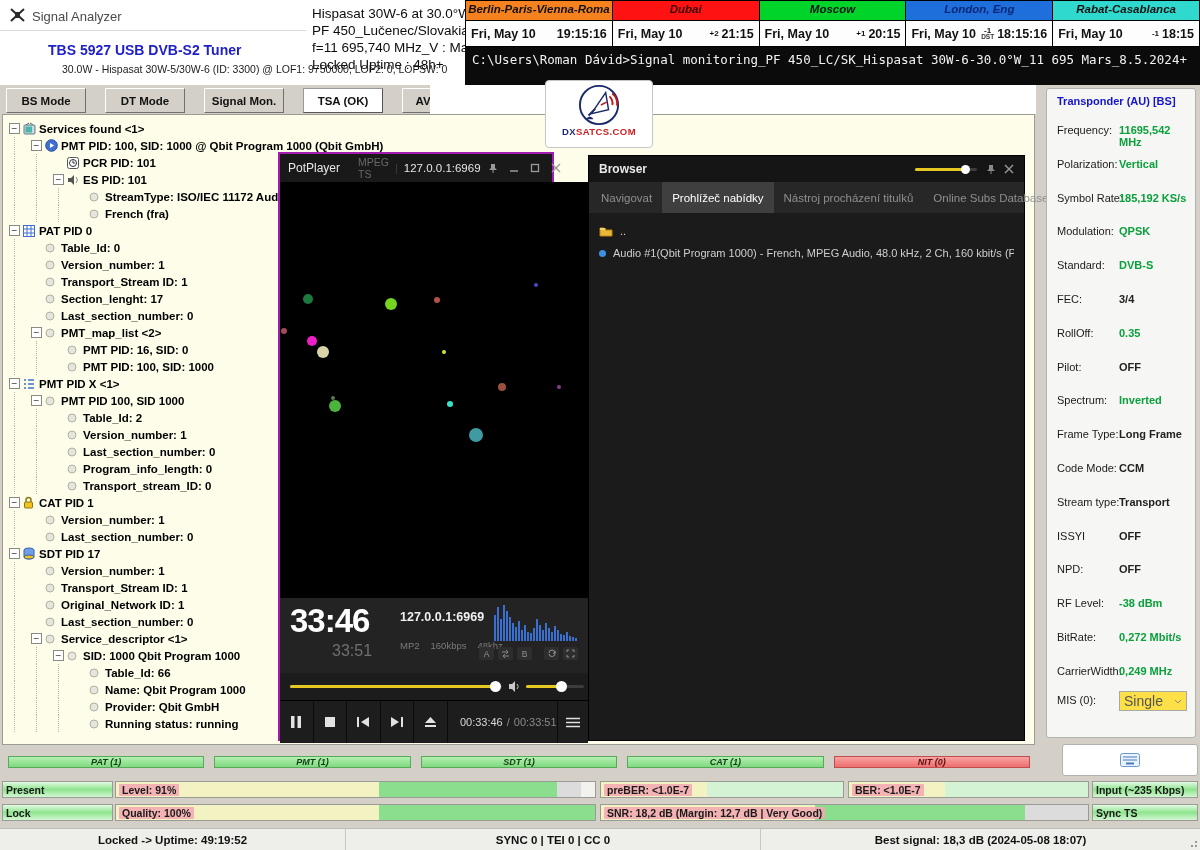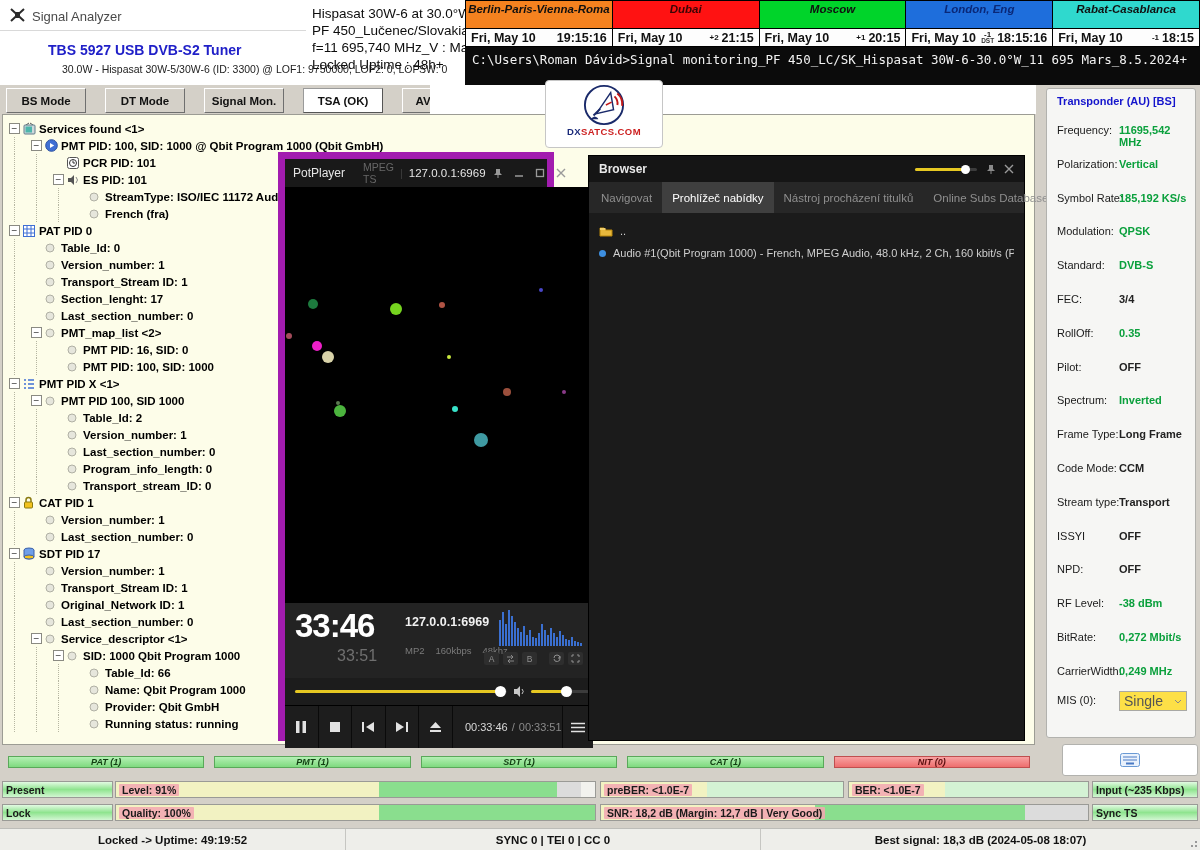--- a/index.html
+++ b/index.html
@@ -13,21 +13,21 @@
   #app-title{position:absolute;left:32px;top:9px;font-size:13px;color:#4a4a4a}
   #title-sep{position:absolute;left:0;top:30px;width:306px;height:1px;background:#d9d9d9}
   #tuner-name{position:absolute;left:48px;top:42px;font-size:14px;font-weight:bold;color:#2020c8}
   #tuner-details{position:absolute;left:62px;top:63px;font-size:10.5px;color:#222}
   #info-block{position:absolute;left:312px;top:5px;font-size:13.5px;color:#0d0d0d;line-height:17px;white-space:nowrap}
 
   
   #clock-grid{position:absolute;left:465px;top:0;width:735px;height:47px;display:flex;border:1px solid #000;background:#fff}
   .clock-cell{flex:1;border-left:1px solid #000;display:flex;flex-direction:column}
   .clock-cell:first-child{border-left:none}
-  .clock-head{height:28px;line-height:16px;text-align:center;font-style:italic;font-weight:bold;font-size:11.5px;white-space:nowrap;overflow:hidden;border-bottom:1px solid #000}
+  .clock-head{height:20px;line-height:16px;text-align:center;font-style:italic;font-weight:bold;font-size:11.5px;white-space:nowrap;overflow:hidden;border-bottom:1px solid #000}
   .clock-body{flex:1;display:flex;align-items:center;padding:0 5px;font-weight:bold;font-size:12.5px;color:#111;background:#fdfdfd}
   .cdate{flex:1;white-space:nowrap}
   .coff{display:inline-flex;flex-direction:column;align-items:center;line-height:6px;margin-right:3px}
   .coff sup{font-size:8px;font-weight:bold}
   .coff i{font-size:6.5px;font-style:normal;color:#333}
   .ctime{white-space:nowrap}
 
   
   #terminal{position:absolute;left:465px;top:47px;width:735px;height:38px;background:#0b0b0b;color:#f2f2f2;font-family:"DejaVu Sans Mono",monospace;font-size:12.5px;padding:5px 7px;white-space:nowrap;overflow:hidden}
 
@@ -42,26 +42,26 @@
   #tree{padding:5px 0 0 6px}
   .trow{height:17px;display:flex;align-items:center;white-space:nowrap}
   .guide{width:17px;height:17px;border-left:1px dotted #b6b6a2;margin-left:5px}
   .exp{width:11px;height:11px;border:1px solid #8a8a82;background:#fff;margin:0 3px 0 0;position:relative;flex:none}
   .exp::before{content:"−";position:absolute;left:0;top:-1px;width:9px;height:9px;font-size:10px;line-height:11px;text-align:center;color:#333}
   .exp-sp{width:14px;flex:none}
   .ticon{width:16px;flex:none;display:inline-flex;align-items:center}
   .tlabel{font-size:11.5px;font-weight:600;color:#000}
 
   
-  #logo-box{position:absolute;left:545px;top:80px;width:118px;height:68px;background:#fff;border:1px solid #c6c6c6;border-radius:4px;display:flex;flex-direction:column;align-items:center;padding-top:3px;z-index:5}
+  #logo-box{position:absolute;left:545px;top:80px;width:108px;height:68px;background:#fff;border:1px solid #c6c6c6;border-radius:4px;display:flex;flex-direction:column;align-items:center;padding-top:3px;z-index:5}
   #logo-text{font-size:9.5px;font-weight:bold;letter-spacing:.4px}
   #logo-text .dx{color:#1a2a7a} #logo-text .rest{color:#cc1f1f}
 
   
-  #player-win{position:absolute;left:278px;top:152px;width:276px;height:589px;background:#111;border:7px solid #a21caf}
+  #player-win{position:absolute;left:278px;top:152px;width:276px;height:589px;background:#111;border:2px solid #a21caf}
   #pp-titlebar{height:28px;background:#191919;display:flex;align-items:center;padding:0 8px;gap:6px}
   #pp-title{font-size:12px;color:#e6e6e6}
   #pp-type{font-size:10.5px;color:#676767;margin-left:6px}
   .pp-sep{color:#3d3d3d;font-size:11px}
   #pp-url{font-size:11.5px;color:#e6e6e6}
   #pp-winbtns{margin-left:auto;display:flex;gap:11px;align-items:center}
   #pp-video{position:absolute;left:0;top:28px;width:308px;height:415px;background:#000;overflow:hidden}
   .dot{position:absolute;border-radius:50%}
   #pp-info{position:absolute;left:0;top:443px;width:308px;height:76px;background:#232323;border-top:1px solid #000}
   #pp-time-big{position:absolute;left:10px;top:4px;font-size:33px;font-weight:bold;color:#fff;letter-spacing:-1px}

